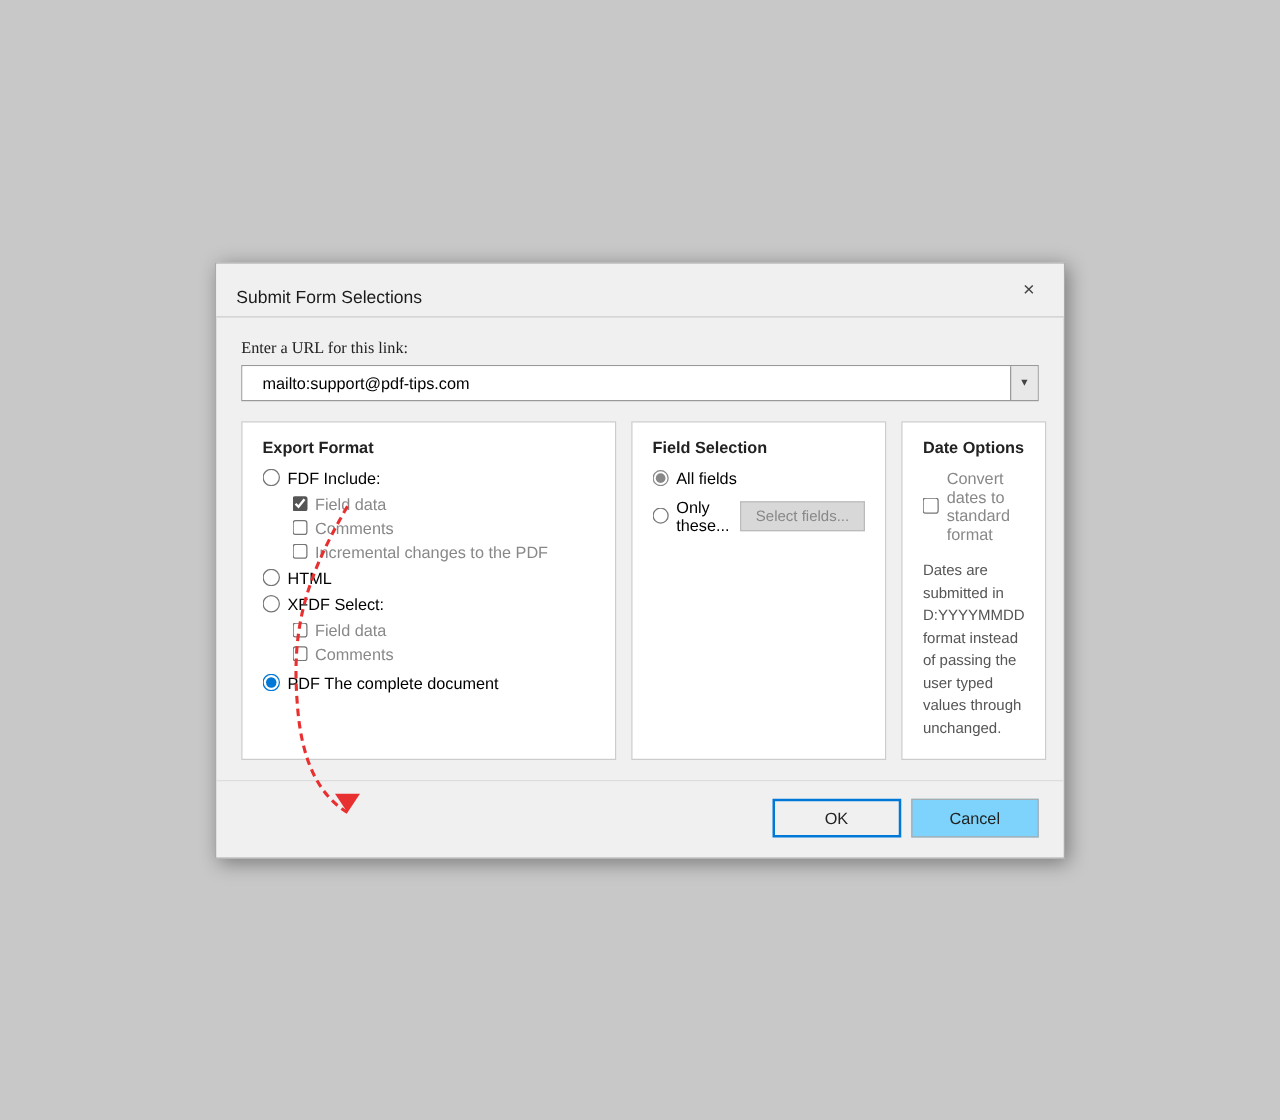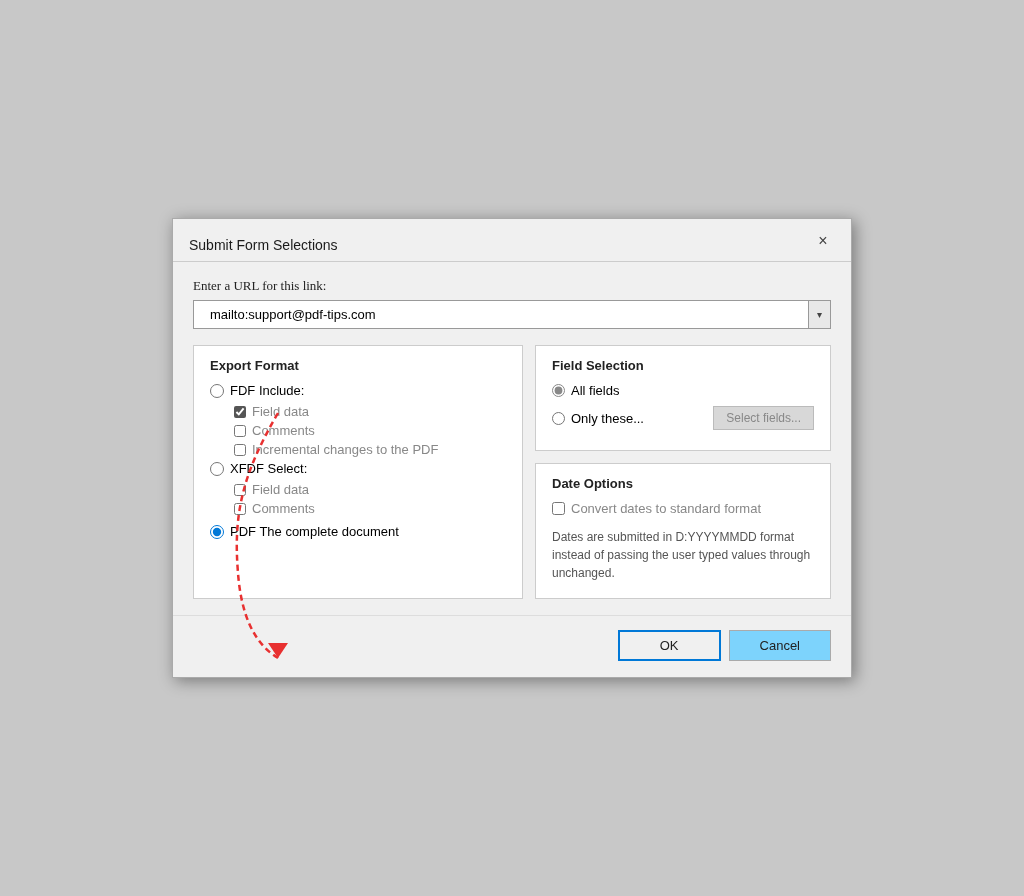--- a/index.html
+++ b/index.html
@@ -84,21 +84,21 @@
     .left-panel {
       flex: 1;
       border: 1px solid #ccc;
       background: white;
       padding: 12px 16px;
       min-width: 300px;
     }
     .right-panel {
       flex: 1;
       display: flex;
-      flex-direction: column;
+      flex-direction: row;
       gap: 12px;
     }
     .panel-box {
       border: 1px solid #ccc;
       background: white;
       padding: 12px 16px;
     }
     .section-title {
       font-weight: 600;
       color: #222;
@@ -216,20 +216,24 @@
         </div>
         <div class="checkbox-row">
           <input type="checkbox" id="fdf-comments" style="">
           <label for="fdf-comments">Comments</label>
         </div>
         <div class="checkbox-row">
           <input type="checkbox" id="fdf-incremental" style="">
           <label for="fdf-incremental">Incremental changes to the PDF</label>
         </div>
 
+        <div class="radio-row" style="margin-top:6px;">
+          <input type="radio" name="export" id="html" style="">
+          <label for="html">HTML</label>
+        </div>
 
         <div class="radio-row">
           <input type="radio" name="export" id="xfdf" style="">
           <label for="xfdf">XFDF  Select:</label>
         </div>
         <div class="checkbox-row">
           <input type="checkbox" id="xfdf-field-data" style="">
           <label for="xfdf-field-data">Field data</label>
         </div>
         <div class="checkbox-row">

